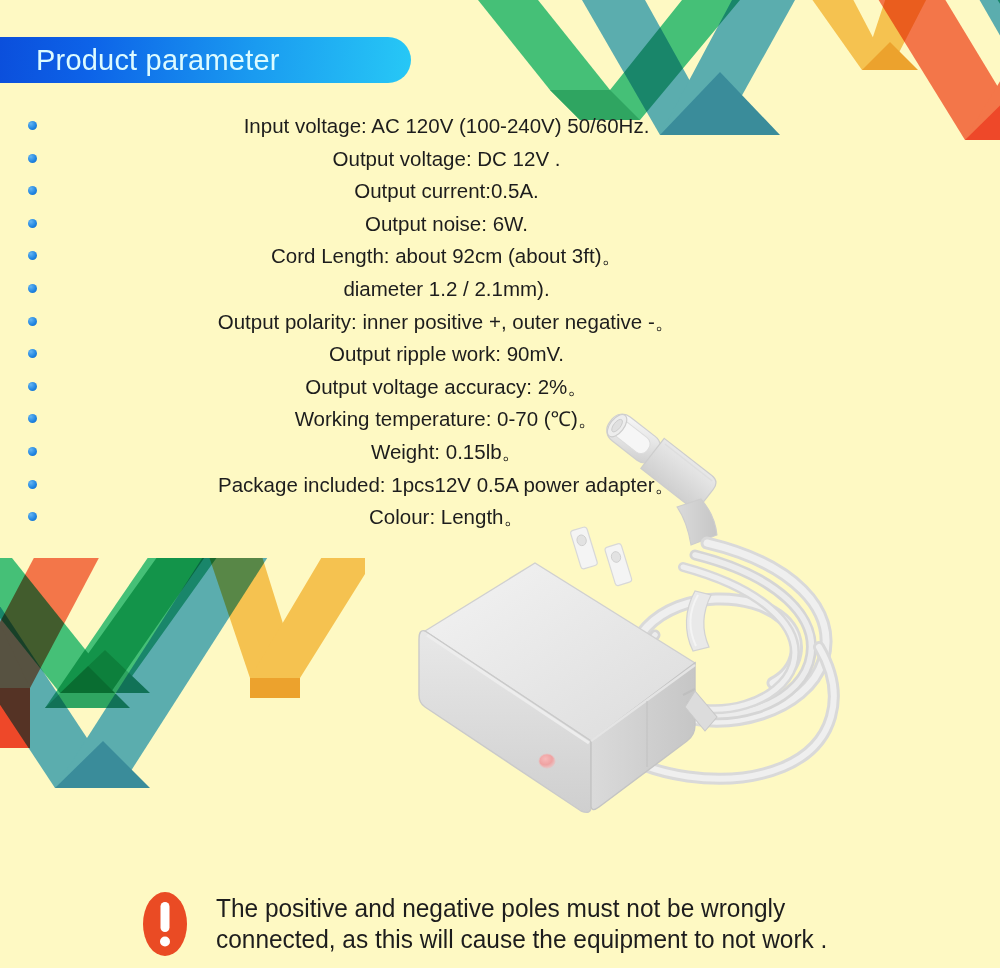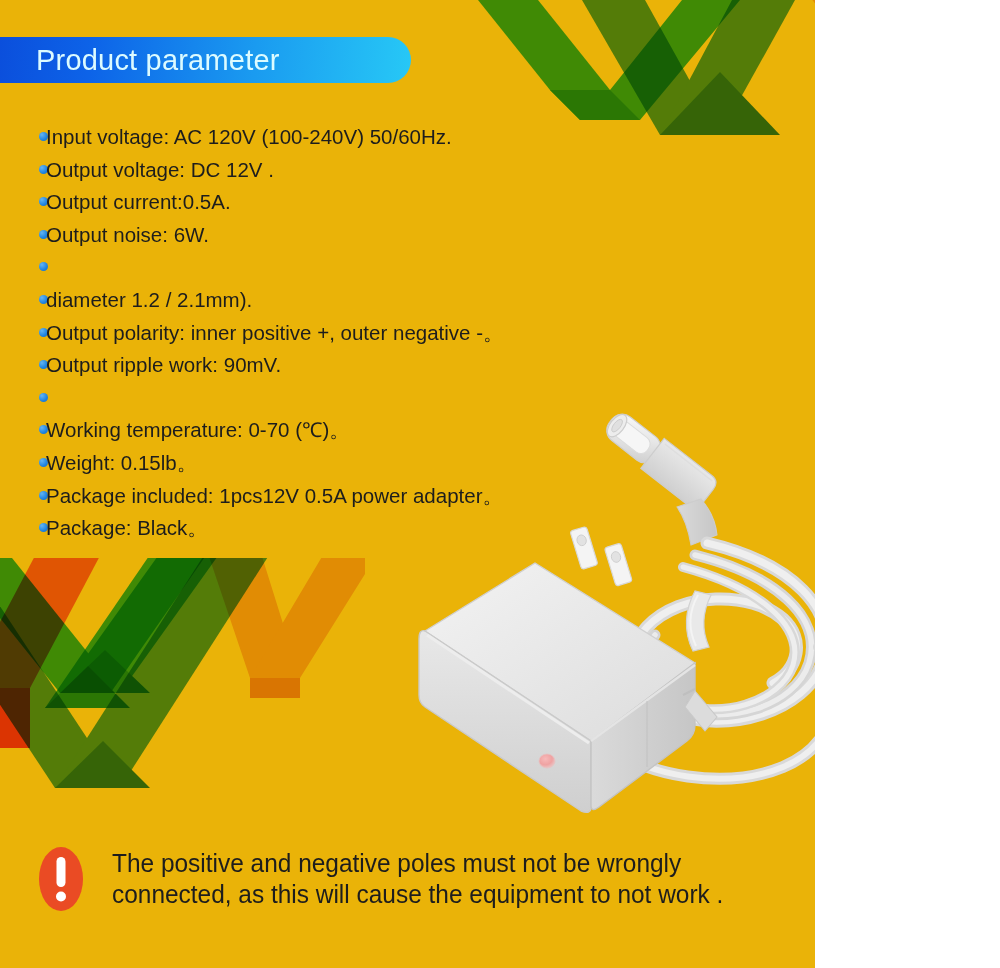--- a/index.html
+++ b/index.html
@@ -6,24 +6,24 @@
   html, body {
     margin: 0;
     padding: 0;
     background: #ffffff;
   }
   body {
     font-family: "Liberation Sans", sans-serif;
   }
   #page {
     position: relative;
-    width: 815px;
+    width: 1000px;
     height: 968px;
     overflow: hidden;
-    background: #eab308;
+    background: #fef9c3;
   }
 
   
   .ribbons {
     position: absolute;
     overflow: hidden;
     pointer-events: none;
   }
   #ribbons-top {
     left: 470px;
@@ -59,23 +59,24 @@
     padding-left: 36px;
     white-space: nowrap;
   }
 
   
   #spec-list {
     position: absolute;
     left: 24px;
     top: 106px;
     width: 830px;
-    margin: 15px;
+    margin: 4px;
     padding: 0;
     list-style: none;
+    text-align: center;
   }
   .spec-item {
     position: relative;
     min-height: 32.6px;
     padding-left: 7px;
     color: #1d1d1d;
     font-size: 20.5px;
     line-height: 32.6px;
     white-space: nowrap;
   }
@@ -102,25 +103,26 @@
     top: 395px;
     width: 600px;
     height: 425px;
   }
   #product-photo svg { display: block; }
 
   
   #warning-row {
     position: absolute;
     left: 30px;
-    top: 845px;
+    top: 890px;
     width: 940px;
     height: 68px;
     display: flex;
     align-items: center;
+    justify-content: center;
   }
   #warning-icon {
     flex: 0 0 auto;
     width: 46px;
     height: 66px;
     margin-left: 8px;
     margin-right: 28px;
   }
   #warning-icon svg { display: block; }
   #warning-text {
@@ -195,51 +197,53 @@
     <li class="spec-item">
       <span class="spec-bullet"></span>
       <span class="spec-label">Output current:0.5A.</span>
     </li>
     <li class="spec-item">
       <span class="spec-bullet"></span>
       <span class="spec-label">Output noise: 6W.</span>
     </li>
     <li class="spec-item">
       <span class="spec-bullet"></span>
+      <span class="spec-label">Cord Length: about 92cm (about 3ft)。</span>
     </li>
     <li class="spec-item">
       <span class="spec-bullet"></span>
       <span class="spec-label">diameter 1.2 / 2.1mm).</span>
     </li>
     <li class="spec-item">
       <span class="spec-bullet"></span>
       <span class="spec-label">Output polarity: inner positive +, outer negative -。</span>
     </li>
     <li class="spec-item">
       <span class="spec-bullet"></span>
       <span class="spec-label">Output ripple work: 90mV.</span>
     </li>
     <li class="spec-item">
       <span class="spec-bullet"></span>
+      <span class="spec-label">Output voltage accuracy: 2%。</span>
     </li>
     <li class="spec-item">
       <span class="spec-bullet"></span>
       <span class="spec-label">Working temperature: 0-70 (℃)。</span>
     </li>
     <li class="spec-item">
       <span class="spec-bullet"></span>
       <span class="spec-label">Weight: 0.15lb。</span>
     </li>
     <li class="spec-item">
       <span class="spec-bullet"></span>
       <span class="spec-label">Package included: 1pcs12V 0.5A power adapter。</span>
     </li>
     <li class="spec-item">
       <span class="spec-bullet"></span>
-      <span class="spec-label">Package: Black。</span>
+      <span class="spec-label">Colour: Length。</span>
     </li>
   </ul>
 
   <div class="ribbons" id="ribbons-bottom">
     <svg width="365" height="260" viewBox="0 0 365 260" xmlns="http://www.w3.org/2000/svg">
       <g style="mix-blend-mode:multiply">
 
         <g style="mix-blend-mode:multiply">
           <polygon points="-80,-40 -20,-40 120,135 60,135" fill="#45c59c"></polygon>
           <polygon points="60,135 120,135 245,-40 185,-40" fill="#45c59c"></polygon>

